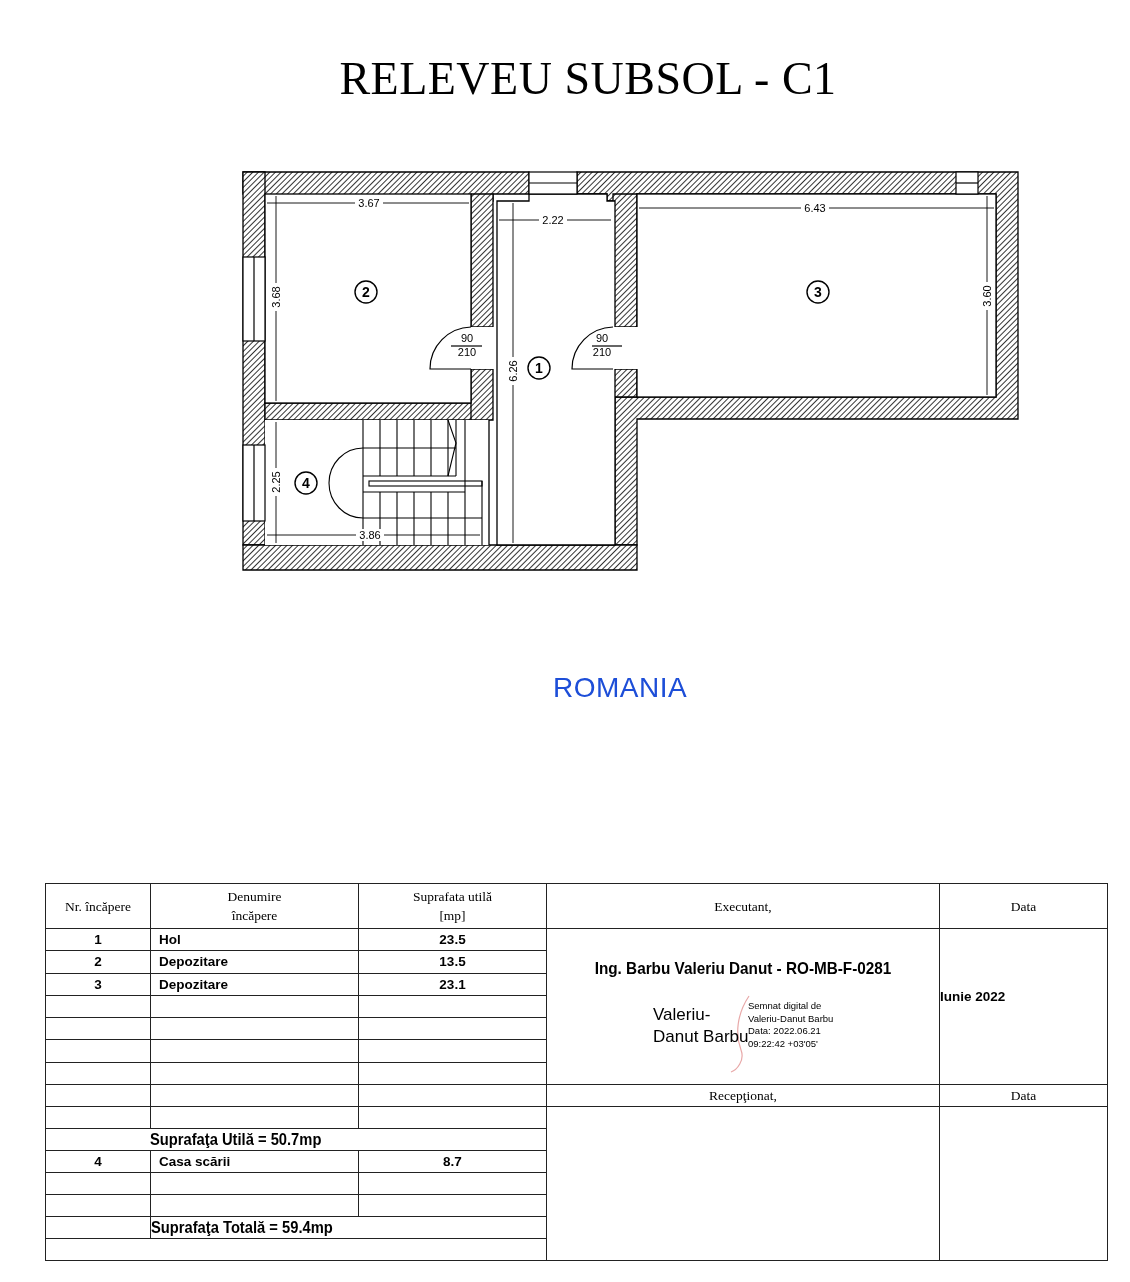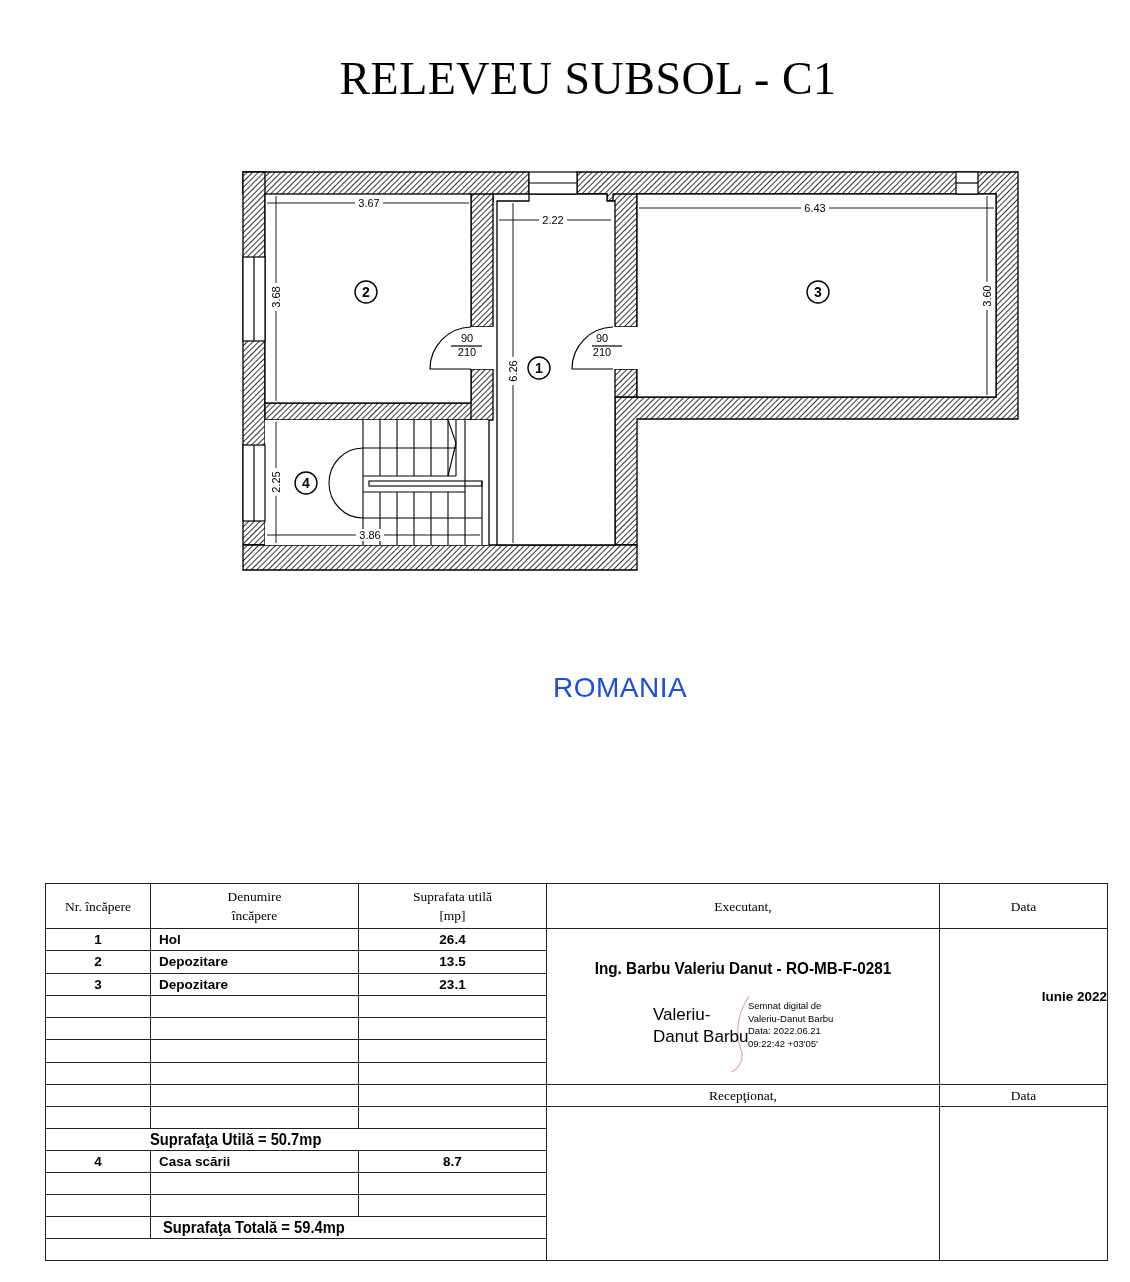--- a/index.html
+++ b/index.html
@@ -17,21 +17,21 @@
   .hdr { height:44px !important; line-height:19px; }
   .c { text-align:center; font-weight:bold; }
   .l { text-align:left; font-weight:bold; padding-left:8px !important; }
   .sum { font-weight:bold; font-size:16px !important; text-align:left; }
   .sum span { display:inline-block; margin-left:104px; transform:scaleX(0.92); transform-origin:left; }
   .exec-box { position:relative; height:155px; }
   .eng { position:absolute; left:0; width:100%; top:30px; text-align:center; font-weight:bold; font-size:17px; transform:scaleX(0.9); }
   .sig-name { position:absolute; left:106px; top:75px; font-size:17px; line-height:22px; }
   .sig-meta { position:absolute; left:201px; top:71px; font-size:9.5px; line-height:12.5px; }
   .sig-mark { position:absolute; left:180px; top:65px; }
-  .date-val { text-align:right; font-weight:bold; font-size:16px; vertical-align:top !important; padding-top:60px !important; }
+  .date-val { text-align:left; font-weight:bold; font-size:16px; vertical-align:top !important; padding-top:60px !important; }
 </style>
 </head>
 <body>
 
 <div class="title">RELEVEU SUBSOL - C1</div>
 
 <svg class="plan" width="1130" height="600" viewBox="0 0 1130 600">
   <defs>
     <pattern id="hatch" patternUnits="userSpaceOnUse" width="4" height="4" patternTransform="rotate(45)">
       <rect width="4" height="4" fill="#fff"></rect>
@@ -169,21 +169,21 @@
       <tr>
     <td class="serif hdr"><span>Nr. încăpere</span></td>
     <td class="serif hdr"><span>Denumire</span><br><span>încăpere</span></td>
     <td class="serif hdr"><span>Suprafata utilă</span><br><span>[mp]</span></td>
     <td class="serif hdr">Executant,</td>
     <td class="serif hdr">Data</td>
   </tr>
   <tr>
     <td class="c">1</td>
     <td class="l">Hol</td>
-    <td class="c">26.4</td>
+    <td class="c">23.5</td>
     <td rowspan="7" style="vertical-align:top;margin-top:27px;">
       <div class="exec-box">
         <div class="eng">Ing. Barbu Valeriu Danut - RO-MB-F-0281</div>
         <svg class="sig-mark" width="30" height="80" viewBox="0 0 30 80">
           <path d="M22,2 C10,20 8,40 14,56 C18,66 10,76 4,78" fill="none" stroke="#e8a8a8" stroke-width="1.2"></path>
         </svg>
         <div class="sig-name"><span>Valeriu-</span><br><span>Danut Barbu</span></div>
         <div class="sig-meta">
           <div>Semnat digital de</div>
           <div>Valeriu-Danut Barbu</div>
@@ -251,19 +251,19 @@
         <td></td>
         <td></td>
       </tr>
   <tr>
         <td></td>
         <td></td>
         <td></td>
       </tr>
   <tr>
     <td></td>
-    <td colspan="2" class="sum" style="padding-left:12px;"><span style="margin-left:0">Suprafaţa Totală = 59.4mp</span></td>
+    <td colspan="2" class="sum" style="padding-left:0;"><span style="margin-left:0">Suprafaţa Totală = 59.4mp</span></td>
   </tr>
   <tr>
         <td colspan="3"></td>
       </tr>
 </tbody>
   </table>
 
 </body></html>

